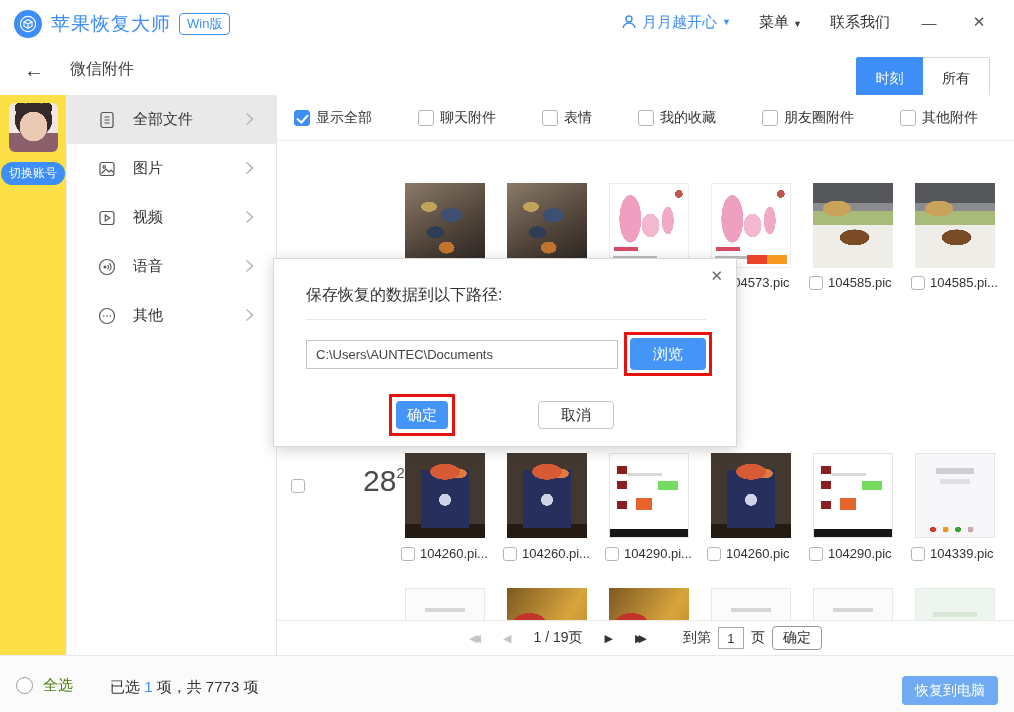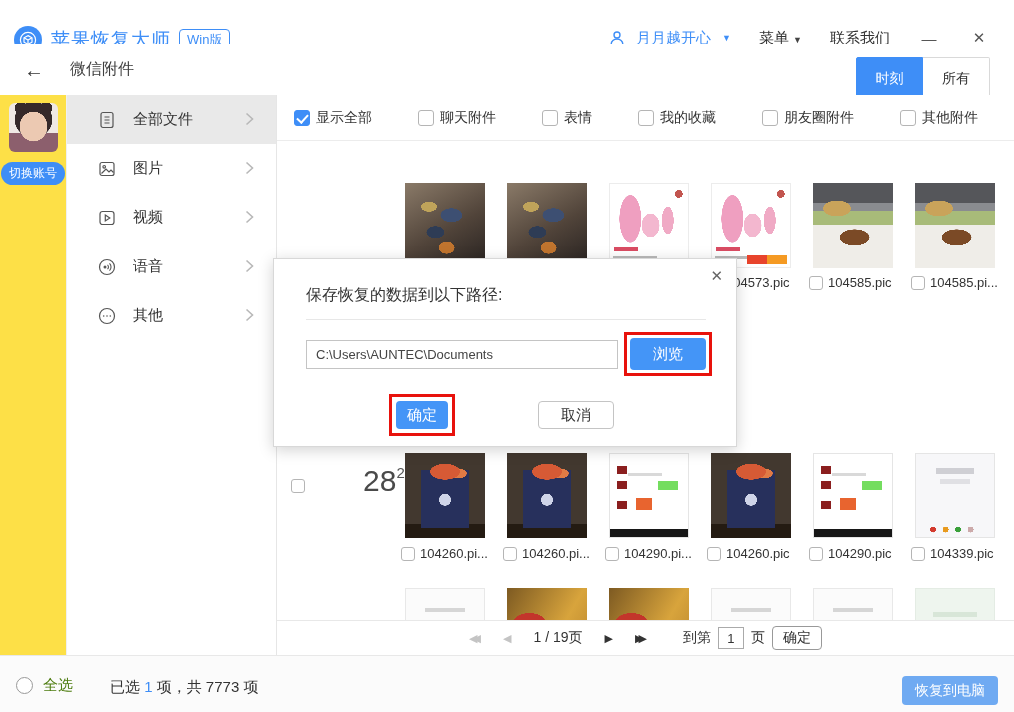--- a/index.html
+++ b/index.html
@@ -1,26 +1,26 @@
 <!DOCTYPE html>
 <html><head>
 <meta charset="utf-8">
 <style>
   * { margin:0; padding:0; box-sizing:border-box; }
   html,body { background:#dcdcdc; }
   body { font-family:"Liberation Sans","DejaVu Sans",sans-serif; color:#333; }
   .app { position:relative; width:1014px; height:712px; background:#fff; overflow:hidden; }
 
   
-  .titlebar { position:absolute; left:0; top:16px; width:1014px; height:48px; background:#fff; border-bottom:1px solid #e8e8e8; display:flex; align-items:center; }
+  .titlebar { position:absolute; left:0; top:0; width:1014px; height:48px; background:#fff; border-bottom:1px solid #e8e8e8; display:flex; align-items:center; }
   .logo-circle { width:28px; height:28px; border-radius:50%; background:#3e8ef7; margin-left:14px; display:flex; align-items:center; justify-content:center; flex:0 0 auto; }
   .app-name { color:#3e8ef7; font-size:19px; margin-left:9px; letter-spacing:1px; }
   .win-badge { color:#3e8ef7; border:1px solid #3e8ef7; border-radius:4px; font-size:13px; padding:1px 7px; margin-left:8px; }
   .tb-right { position:absolute; right:0; top:0; height:44px; display:flex; align-items:center; gap:28px; padding-right:24px; }
-  .user-chip { display:flex; align-items:center; gap:11px; color:#3e8ef7; font-size:15px; cursor:pointer; }
+  .user-chip { display:flex; align-items:center; gap:5px; color:#3e8ef7; font-size:15px; cursor:pointer; }
   .tb-item { font-size:15px; color:#333; cursor:pointer; }
   .caret { font-size:9px; }
   .caret.blue { color:#3e8ef7; }
   .caret.dark { color:#444; }
   .win-min { font-size:15px; color:#555; width:22px; text-align:center; cursor:pointer; }
   .win-close { font-size:15px; color:#555; width:22px; text-align:center; cursor:pointer; }
 
   
   .subheader { position:absolute; left:0; top:44px; width:1014px; height:51px; background:#fff; display:flex; align-items:center; }
   .back-arrow { margin-left:24px; font-size:20px; color:#333; cursor:pointer; line-height:1; }

